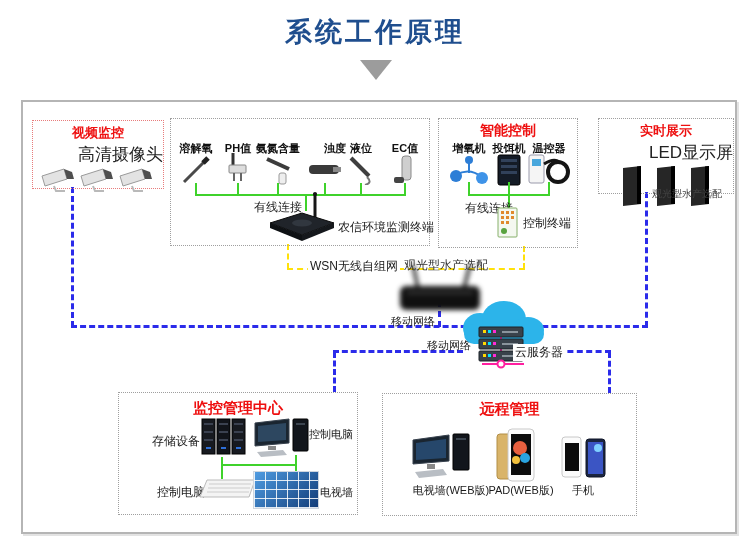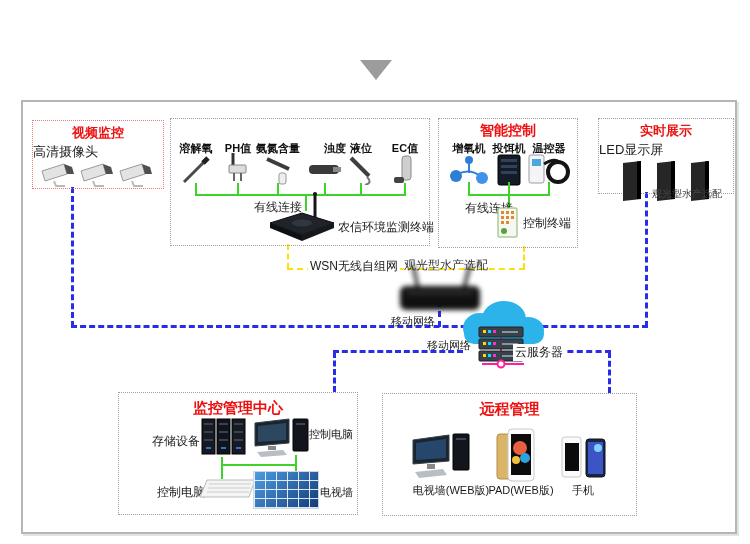--- a/index.html
+++ b/index.html
@@ -11,21 +11,21 @@
               font-size:27px;font-weight:bold;color:#1f4e8e;letter-spacing:3px;}
   .tri{position:absolute;left:360px;top:60px;width:0;height:0;
        border-left:16px solid transparent;border-right:16px solid transparent;
        border-top:20px solid #9c9c9c;}
   .frame{position:absolute;left:21px;top:100px;width:712px;height:430px;
          border:2px solid #b5b5b5;background:#fff;box-shadow:2px 2px 0 #e3e3e3;}
   .bx{position:absolute;border:1px dotted #9f9f9f;}
   .bx-red{border:1px dotted #e87c7c;}
   .bt{color:#ee1010;font-weight:bold;font-size:14px;text-align:center;margin-top:3px;}
   .bt-lg{font-size:15px;margin-top:6px;}
-  .sub{font-size:13px;text-align:left;color:#222;margin-top:1px;}
+  .sub{font-size:17px;text-align:right;color:#222;margin-top:1px;}
   .lab{font-size:12px;color:#1a1a1a;}
   .slab{font-size:11px;font-weight:bold;color:#111;}
   .tiny{font-size:10px;color:#444;}
   .cc{transform:translateX(-50%);}
   .gh{position:absolute;height:2px;background:#3fd22b;}
   .gv{position:absolute;width:2px;background:#3fd22b;}
   .bh{position:absolute;border-top:3px dashed #2b2bea;height:0;}
   .bv{position:absolute;border-left:3px dashed #2b2bea;width:0;}
   .yh{position:absolute;border-top:2px dashed #ffe10a;height:0;}
   .yv{position:absolute;border-left:2px dashed #ffe10a;width:0;}
@@ -40,20 +40,21 @@
           linear-gradient(135deg,#4f9ce2,#123c78);}
   .blurred{filter:blur(2.4px);}
   .blurred-txt{filter:blur(0.7px);}
   .whitebg{background:#fff;padding:0 2px;}
 </style>
 </head>
 <body>
 
 <div class="stage">
 
+  <div class="page-title n">系统工作原理</div>
   <div class="tri"></div>
   <div class="frame"></div>
 
   <div class="bv" style="left:71px;top:187px;height:140px;"></div>
   <div class="bh" style="left:71px;top:325px;width:577px;"></div>
   <div class="bv" style="left:438px;top:301px;height:26px;"></div>
   <div class="bv" style="left:645px;top:192px;height:135px;"></div>
   <div class="bh" style="left:333px;top:350px;width:130px;"></div>
   <div class="bv" style="left:333px;top:352px;height:40px;"></div>
   <div class="bh" style="left:558px;top:350px;width:53px;"></div>

